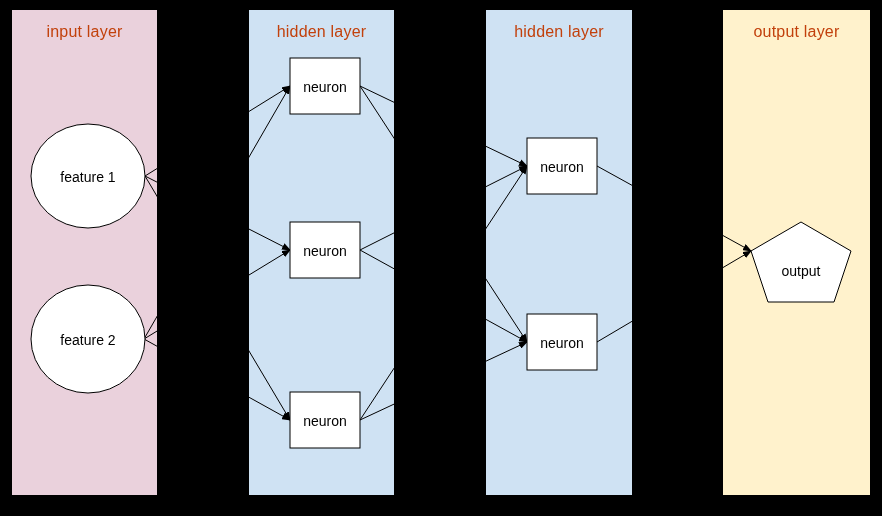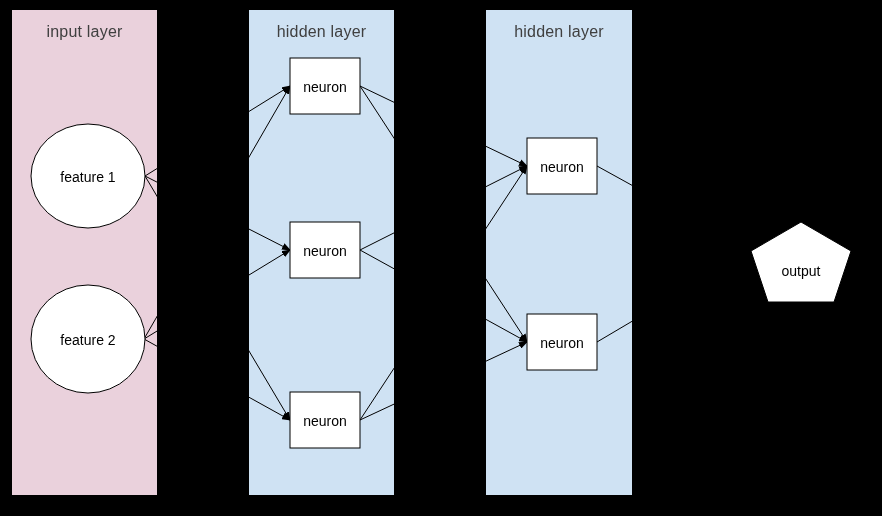--- a/index.html
+++ b/index.html
@@ -17,21 +17,21 @@
   }
   .panel {
     position: absolute;
     top: 10px;
     height: 485px;
   }
   .panel-title {
     padding-top: 13px;
     text-align: center;
     font-size: 16px;
-    color: #404040;
+    color: #c2410c;
     letter-spacing: 0.2px;
   }
   svg.overlay {
     position: absolute;
     left: 0;
     top: 0;
     width: 882px;
     height: 516px;
   }
   .node-shape {
@@ -62,20 +62,23 @@
   </div>
 
   <div class="panel" style="left: 249px; width: 145px; background-color: rgb(207, 226, 243);">
     <div class="panel-title">hidden layer</div>
   </div>
 
   <div class="panel" style="left: 486px; width: 146px; background-color: rgb(207, 226, 243);">
     <div class="panel-title">hidden layer</div>
   </div>
 
+  <div class="panel" style="left: 723px; width: 147px; background-color: rgb(255, 242, 204);">
+    <div class="panel-title">output layer</div>
+  </div>
 
   <svg class="overlay" viewBox="0 0 882 516">
     <defs>
       <marker id="arrowhead" markerWidth="9" markerHeight="7" refX="8" refY="3.5" orient="auto" markerUnits="userSpaceOnUse">
         <path d="M0,0 L9,3.5 L0,7 Z" fill="#000000"></path>
       </marker>
     </defs>
 
     <g id="edge-layer">
         <line x1="145" y1="176" x2="290" y2="86" class="edge-line" marker-end="url(#arrowhead)"></line>

